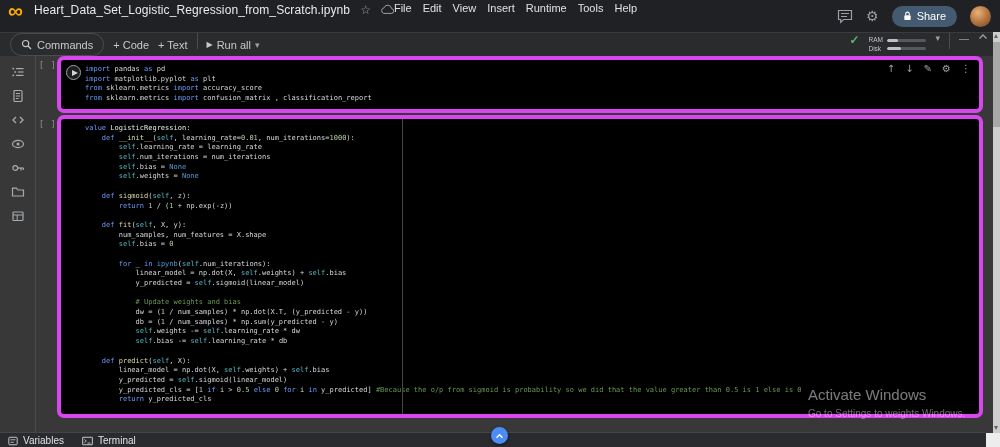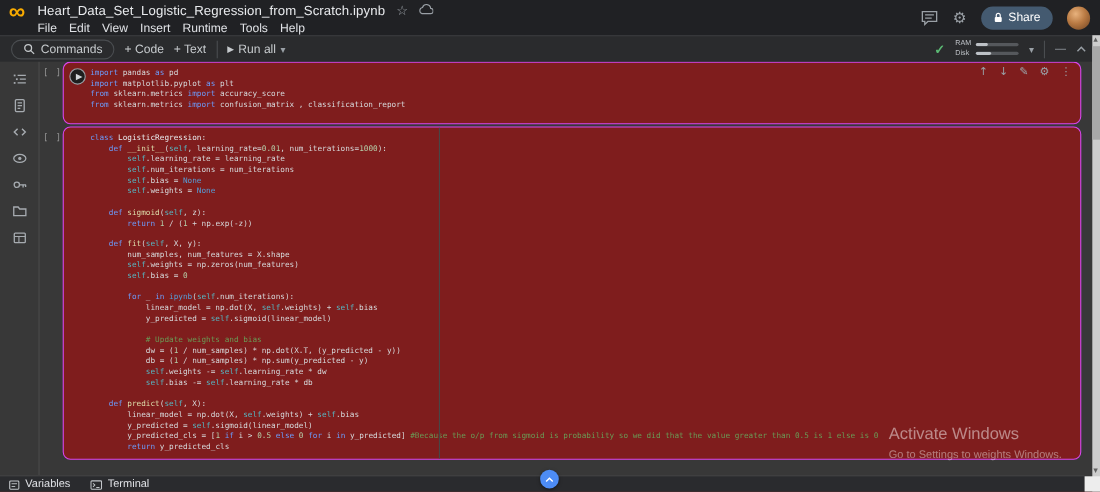--- a/index.html
+++ b/index.html
@@ -3,35 +3,35 @@
 <meta charset="utf-8">
 <style>
   *{margin:0;padding:0;box-sizing:border-box}
   html,body{width:1000px;height:447px;overflow:hidden}
   body{background:#383838;font-family:"Liberation Sans",sans-serif;color:#e8eaed;position:relative}
 
   
   .header{position:absolute;top:0;left:0;width:1000px;height:32px;background:#202124;display:flex;align-items:flex-start;z-index:5}
   .h-left{display:flex;align-items:flex-start;padding-left:8px}
   .logo{font-size:21px;line-height:20px;color:#f9ab00;width:26px;font-weight:bold;margin-top:1px}
-  .title-block{display:flex;flex-direction:column}
+  .title-block{display:flex;flex-direction:row}
   .title-row{display:flex;align-items:center;height:16px;margin-top:2px}
   .fname{font-size:12px;color:#e8eaed;letter-spacing:.1px}
   .star{font-size:12px;color:#9aa0a6;margin-left:10px;line-height:12px}
   .cloudicon{margin-left:9px;color:#9aa0a6}
   .menubar{display:flex;height:14px;align-items:center;margin-top:1px}
   .menu-item{font-size:11px;color:#dfe1e5;margin-right:11px;cursor:default}
   .h-right{margin-left:auto;display:flex;align-items:center;gap:13px;padding-right:9px;height:32px}
   .hicon{color:#9aa0a6;display:flex;align-items:center}
   .gear{font-size:14px;line-height:14px}
   .share-btn{display:flex;align-items:center;gap:5px;height:21px;padding:0 11px;border-radius:11px;background:#445a70;border:none;color:#fff;font-size:11px;font-family:"Liberation Sans",sans-serif}
   .avatar{width:21px;height:21px;border-radius:50%;background:radial-gradient(circle at 38% 32%,#e8b27d 0%,#b97a43 45%,#6e4322 100%)}
 
   
-  .toolbar{position:absolute;top:32px;left:0;width:1000px;height:24px;background:#2a2b2d;border-top:1px solid #3a3b3d;display:flex;align-items:center;padding:0 12px 0 10px;gap:9px;font-size:11px;color:#c6cacd;z-index:5}
+  .toolbar{position:absolute;top:32px;left:0;width:1000px;height:24px;background:#2a2b2d;border-top:1px solid #3a3b3d;display:flex;padding:0 12px 0 10px;gap:9px;font-size:11px;color:#c6cacd;z-index:5}
   .cmd-btn{display:flex;align-items:center;gap:5px;border:1px solid #4a4d50;border-radius:12px;padding:2px 10px;background:transparent;color:#c6cacd;font-size:11px;font-family:"Liberation Sans",sans-serif}
   .tb-btn{display:flex;align-items:center;gap:4px;background:transparent;border:none;color:#c6cacd;font-size:11px;font-family:"Liberation Sans",sans-serif}
   .tb-play{font-size:8px;color:#c6cacd}
   .tb-caret{font-size:9px;color:#9aa0a6}
   .tb-spacer{flex:1}
   .tb-check{color:#5bb974;font-size:12px;font-weight:bold}
   .ramdisk{display:flex;flex-direction:column;justify-content:center;gap:2px;width:58px}
   .rd-row{display:flex;align-items:center;gap:4px}
   .rd-label{font-size:6.5px;color:#bdc1c6;width:15px;line-height:6.5px}
   .rd-meter{flex:1;height:3px;background:#55585c;border-radius:2px;position:relative;overflow:hidden}
@@ -42,21 +42,21 @@
   
   .sidebar{position:absolute;top:56px;left:0;width:36px;bottom:15px;background:#383838;border-right:1px solid #4b4b4b;display:flex;flex-direction:column;align-items:center;padding-top:4px;z-index:4}
   .sb-btn{width:28px;height:24px;display:flex;align-items:center;justify-content:center;background:transparent;border:none;color:#a6abb0}
 
   
   .notebook{position:absolute;left:36px;top:56px;right:7px;bottom:15px;background:#383838;overflow:hidden}
   .cell{position:absolute;left:3px;right:10px;display:flex}
   .cell-1{top:0;height:57px}
   .cell-2{top:59px;height:303px}
   .gutter{width:18px;font-family:"DejaVu Sans Mono",monospace;font-size:8px;color:#969696;padding-top:5px;letter-spacing:1px}
-  .cellbox{flex:1;position:relative;background:#7f1d1d;border:1px solid #d946ef;border-radius:7px;overflow:hidden}
+  .cellbox{flex:1;position:relative;background:#000000;border:4px solid #d946ef;border-radius:7px;overflow:hidden}
   .run-btn{position:absolute;left:5px;top:5px;width:15px;height:15px;border-radius:50%;background:#1e1e1e;border:1px solid #9aa0a6;display:flex;align-items:center;justify-content:center;padding:0}
   .run-tri{width:0;height:0;border-left:6px solid #d2d5d8;border-top:3.5px solid transparent;border-bottom:3.5px solid transparent;margin-left:2px}
   .code{padding:5px 0 0 24px;font-family:"DejaVu Sans Mono",monospace;font-size:7px;line-height:9.7px}
   .code-line{white-space:pre;height:9.7px}
   .tk-k{color:#6c9bfa}
   .tk-t{color:#d6d8da}
   .tk-f{color:#dcdcaa}
   .tk-s{color:#56b6c2}
   .tk-n{color:#b5cea8}
   .tk-b{color:#569cd6}
@@ -257,33 +257,32 @@
         <button class="ct-icon">⋮</button>
       </div>
     </div>
   </div>
 
   <div class="cell cell-2">
     <span class="gutter">[ ]</span>
     <div class="cellbox">
       <div class="ruler"></div>
       <div class="code">
-          <div class="code-line"><span class="tk-k">class</span><span class="tk-cl"> LogisticRegression</span><span class="tk-t">:</span></div>
+          <div class="code-line"><span class="tk-k">value</span><span class="tk-cl"> LogisticRegression</span><span class="tk-t">:</span></div>
           <div class="code-line"><span class="tk-t">    </span><span class="tk-k">def</span><span class="tk-f"> __init__</span><span class="tk-t">(</span><span class="tk-s">self</span><span class="tk-t">, learning_rate=</span><span class="tk-n">0.01</span><span class="tk-t">, num_iterations=</span><span class="tk-n">1000</span><span class="tk-t">):</span></div>
           <div class="code-line"><span class="tk-t">        </span><span class="tk-s">self</span><span class="tk-t">.learning_rate = learning_rate</span></div>
           <div class="code-line"><span class="tk-t">        </span><span class="tk-s">self</span><span class="tk-t">.num_iterations = num_iterations</span></div>
           <div class="code-line"><span class="tk-t">        </span><span class="tk-s">self</span><span class="tk-t">.bias = </span><span class="tk-b">None</span></div>
           <div class="code-line"><span class="tk-t">        </span><span class="tk-s">self</span><span class="tk-t">.weights = </span><span class="tk-b">None</span></div>
           <div class="code-line"> </div>
           <div class="code-line"><span class="tk-t">    </span><span class="tk-k">def</span><span class="tk-f"> sigmoid</span><span class="tk-t">(</span><span class="tk-s">self</span><span class="tk-t">, z):</span></div>
           <div class="code-line"><span class="tk-t">        </span><span class="tk-k">return</span><span class="tk-t"> </span><span class="tk-n">1</span><span class="tk-t"> / (</span><span class="tk-n">1</span><span class="tk-t"> + np.exp(-z))</span></div>
           <div class="code-line"> </div>
           <div class="code-line"><span class="tk-t">    </span><span class="tk-k">def</span><span class="tk-f"> fit</span><span class="tk-t">(</span><span class="tk-s">self</span><span class="tk-t">, X, y):</span></div>
           <div class="code-line"><span class="tk-t">        num_samples, num_features = X.shape</span></div>
-          <div class="code-line"><span class="tk-t">        </span><span class="tk-s">self</span><span class="tk-t">.weights = np.zeros(num_features)</span></div>
           <div class="code-line"><span class="tk-t">        </span><span class="tk-s">self</span><span class="tk-t">.bias = </span><span class="tk-n">0</span></div>
           <div class="code-line"> </div>
           <div class="code-line"><span class="tk-t">        </span><span class="tk-k">for</span><span class="tk-t"> _ </span><span class="tk-k">in</span><span class="tk-t"> </span><span class="tk-b">ipynb</span><span class="tk-t">(</span><span class="tk-s">self</span><span class="tk-t">.num_iterations):</span></div>
           <div class="code-line"><span class="tk-t">            linear_model = np.dot(X, </span><span class="tk-s">self</span><span class="tk-t">.weights) + </span><span class="tk-s">self</span><span class="tk-t">.bias</span></div>
           <div class="code-line"><span class="tk-t">            y_predicted = </span><span class="tk-s">self</span><span class="tk-t">.sigmoid(linear_model)</span></div>
           <div class="code-line"> </div>
           <div class="code-line"><span class="tk-t">            </span><span class="tk-c"># Update weights and bias</span></div>
           <div class="code-line"><span class="tk-t">            dw = (</span><span class="tk-n">1</span><span class="tk-t"> / num_samples) * np.dot(X.T, (y_predicted - y))</span></div>
           <div class="code-line"><span class="tk-t">            db = (</span><span class="tk-n">1</span><span class="tk-t"> / num_samples) * np.sum(y_predicted - y)</span></div>
           <div class="code-line"><span class="tk-t">            </span><span class="tk-s">self</span><span class="tk-t">.weights -= </span><span class="tk-s">self</span><span class="tk-t">.learning_rate * dw</span></div>

